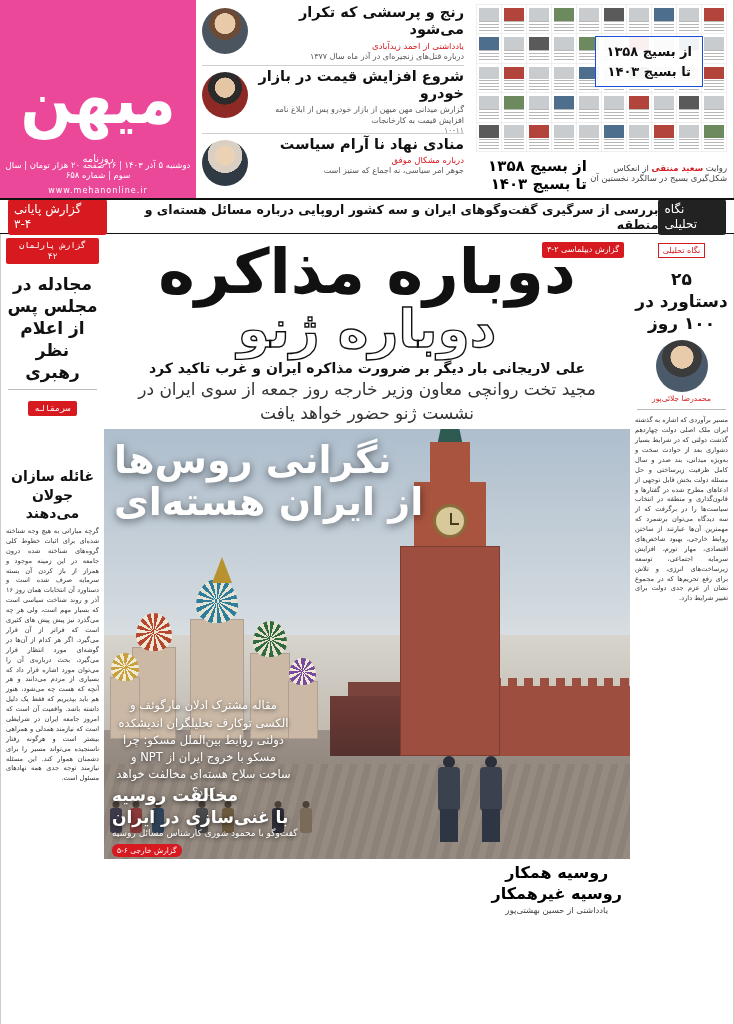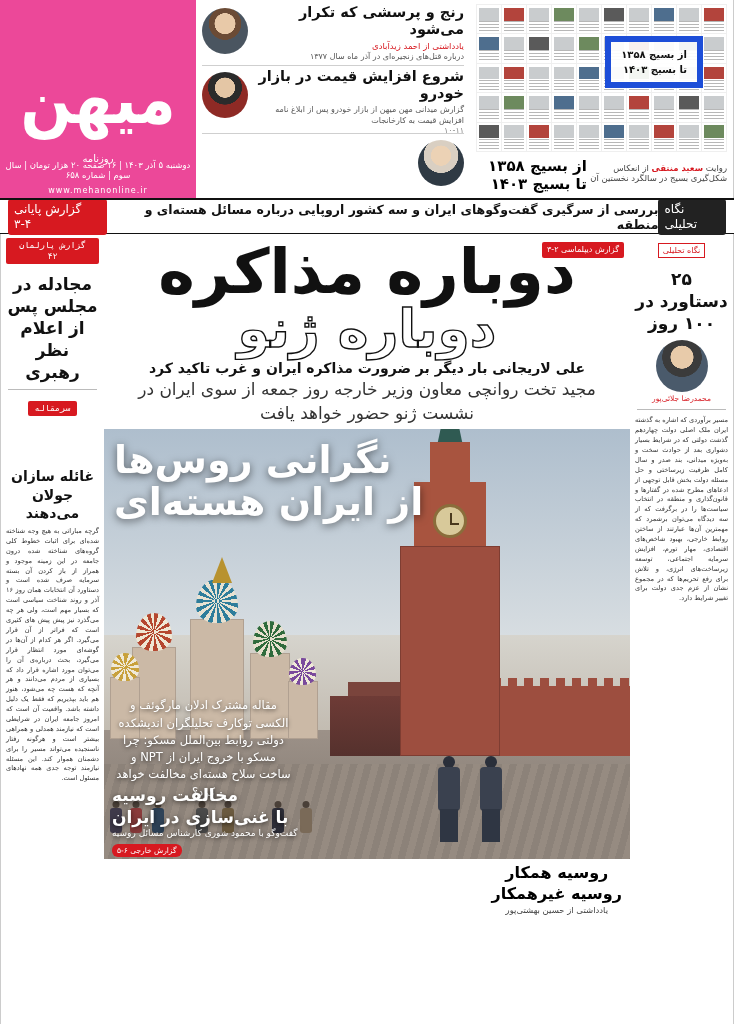--- a/index.html
+++ b/index.html
@@ -140,24 +140,24 @@
     background: repeating-linear-gradient(to bottom, #b7b7b7 0 1px, #fff 1px 3px);
   }
   .ac-red::before { background: #b3443c; }
   .ac-blue::before { background: #4e6e8e; }
   .ac-green::before { background: #6d8a5e; }
   .ac-dark::before { background: #5a5a5a; }
   .archive-badge {
     position: absolute;
     top: 32px; right: 24px;
     background: rgba(255,255,255,0.92);
-    border: 6px solid #1d4ed8;
+    border: 1px solid #1d4ed8;
     padding: 5px 10px;
-    text-align: right;
-    font-size: 10px;
+    text-align: center;
+    font-size: 13px;
     font-weight: bold;
     line-height: 1.5;
     color: #111;
   }
   .archive-caption {
     margin-top: 5px;
     display: flex;
     justify-content: space-between;
     align-items: baseline;
     direction: rtl;
@@ -430,20 +430,25 @@
       </div>
       <div class="teaser">
         <div class="teaser-body">
           <div class="teaser-title">شروع افزایش قیمت در بازار خودرو</div>
           <div class="teaser-desc">گزارش میدانی مهن میهن از بازار خودرو پس از ابلاغ نامه افزایش قیمت به کارخانجات</div>
           <div class="teaser-page">۱۰-۱۱</div>
         </div>
         <div class="teaser-photo tp2"></div>
       </div>
       <div class="teaser">
+        <div class="teaser-body">
+          <div class="teaser-title">منادی نهاد نا آرام سیاست</div>
+          <div class="teaser-byline">درباره مشکال موفق</div>
+          <div class="teaser-desc">جوهر امر سیاسی، نه اجماع که ستیز است</div>
+        </div>
         <div class="teaser-photo tp3"></div>
       </div>
     </div>
 
     <div class="logo-box">
       <div class="logo-text">میهن</div>
       <div class="logo-sub">روزنامه</div>
       <div class="logo-date">دوشنبه ۵ آذر ۱۴۰۳ | ۱۶ صفحه ۲۰ هزار تومان | سال سوم | شماره ۶۵۸</div>
       <div class="logo-url">www.mehanonline.ir</div>
     </div>

